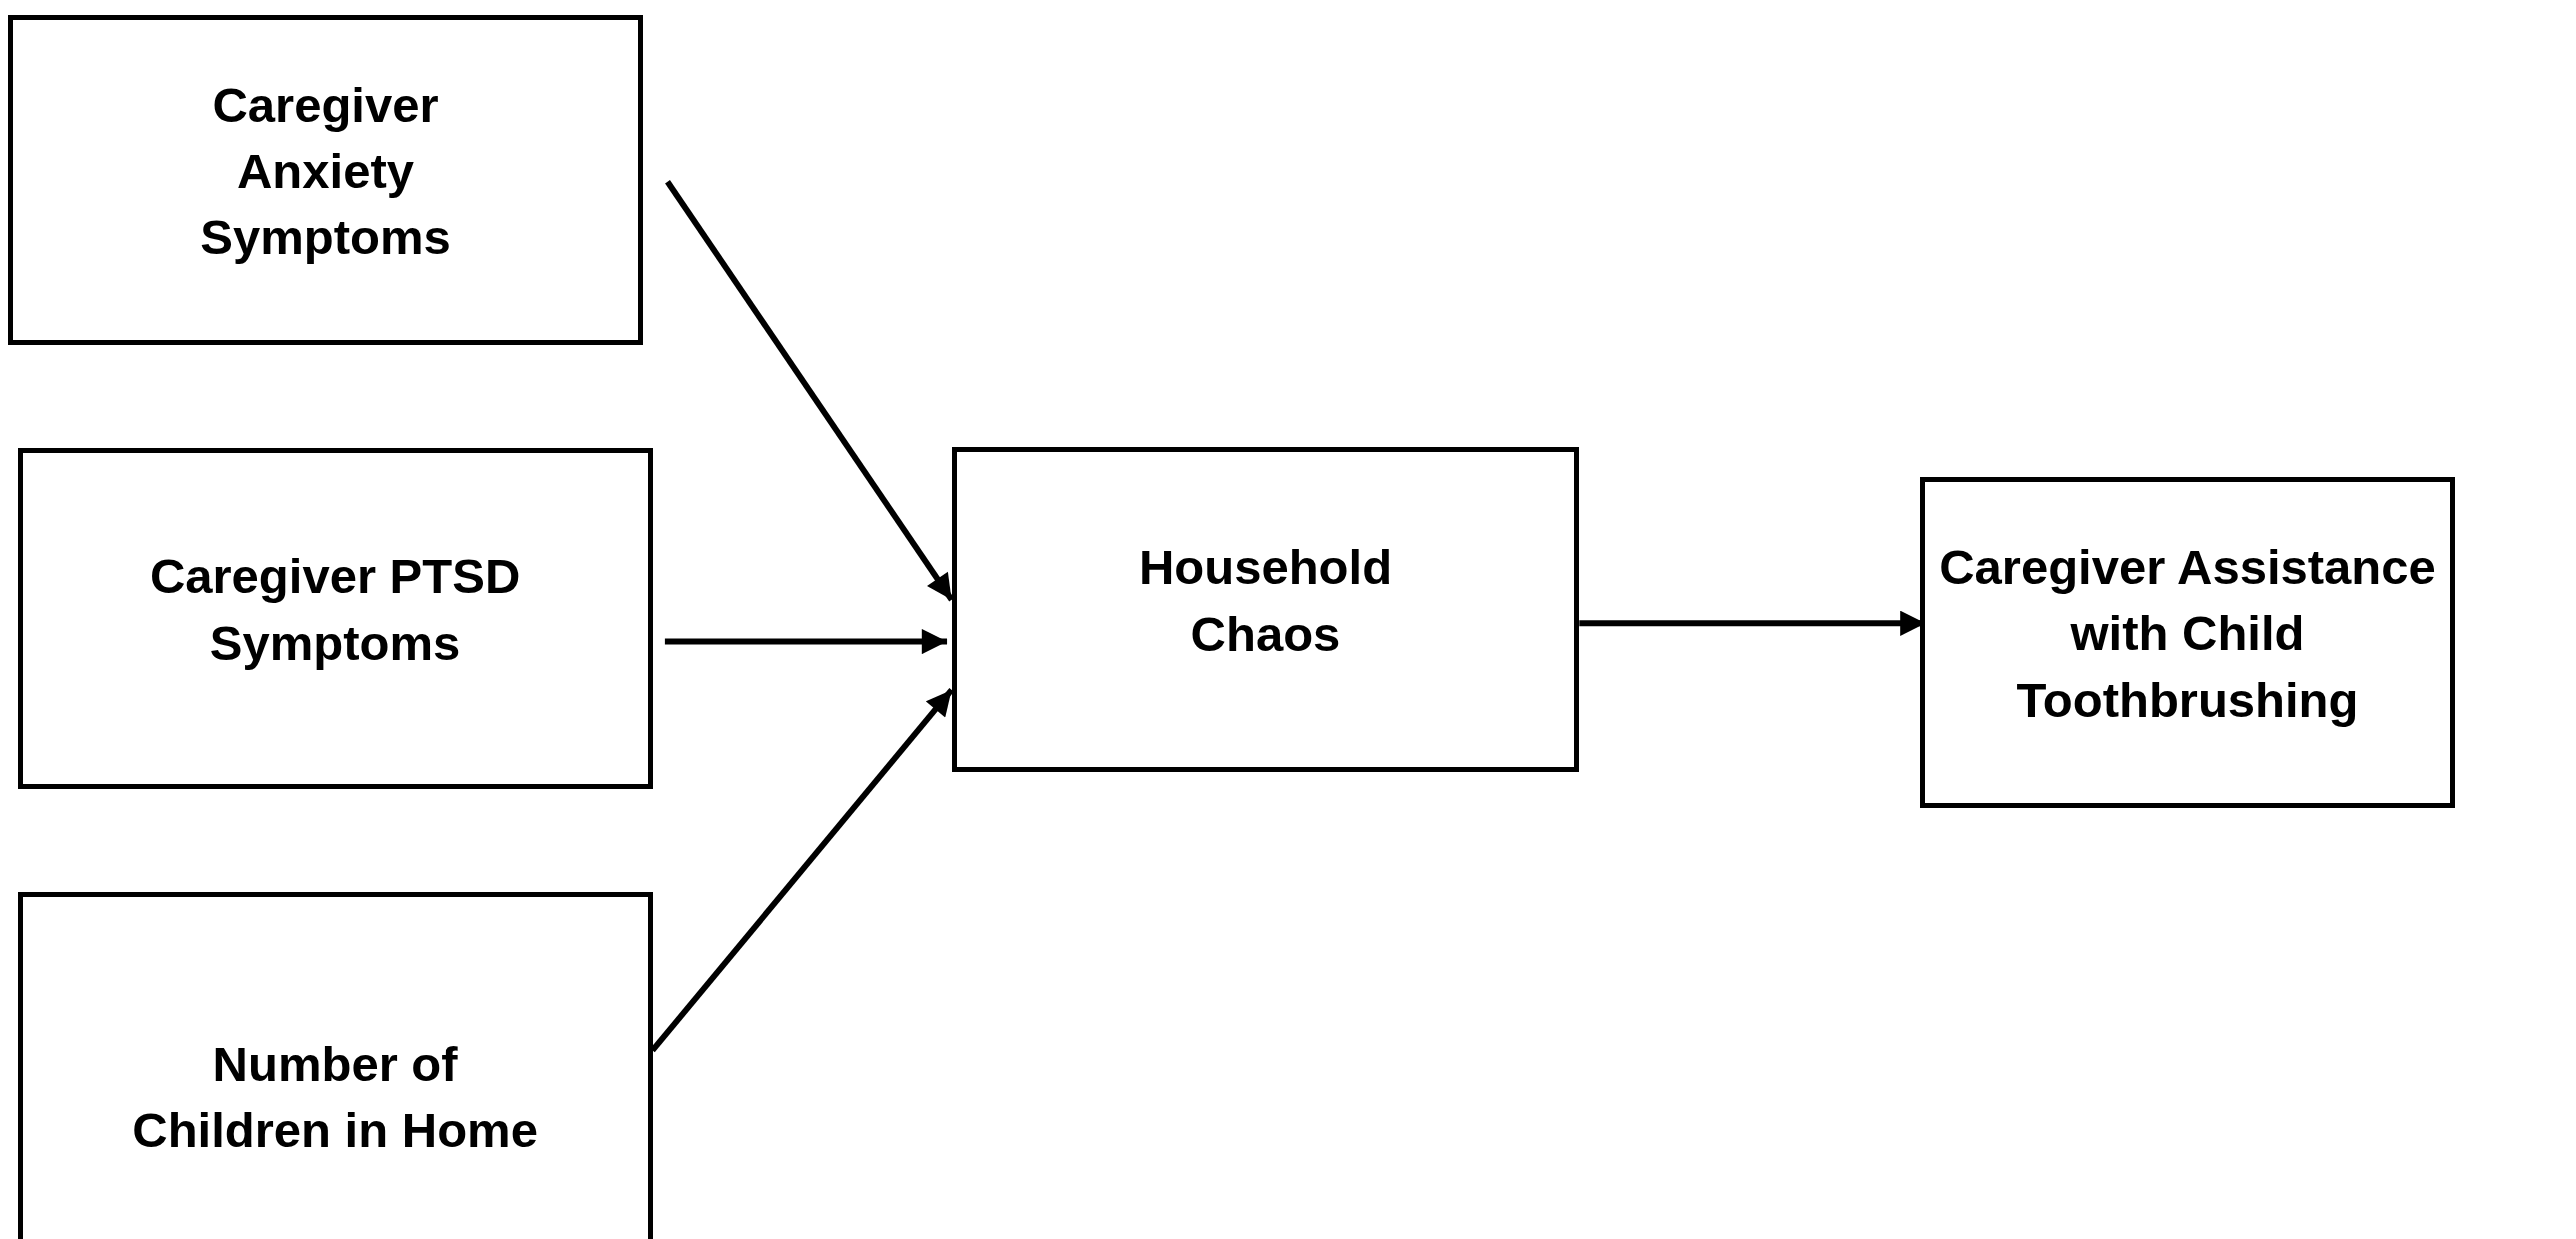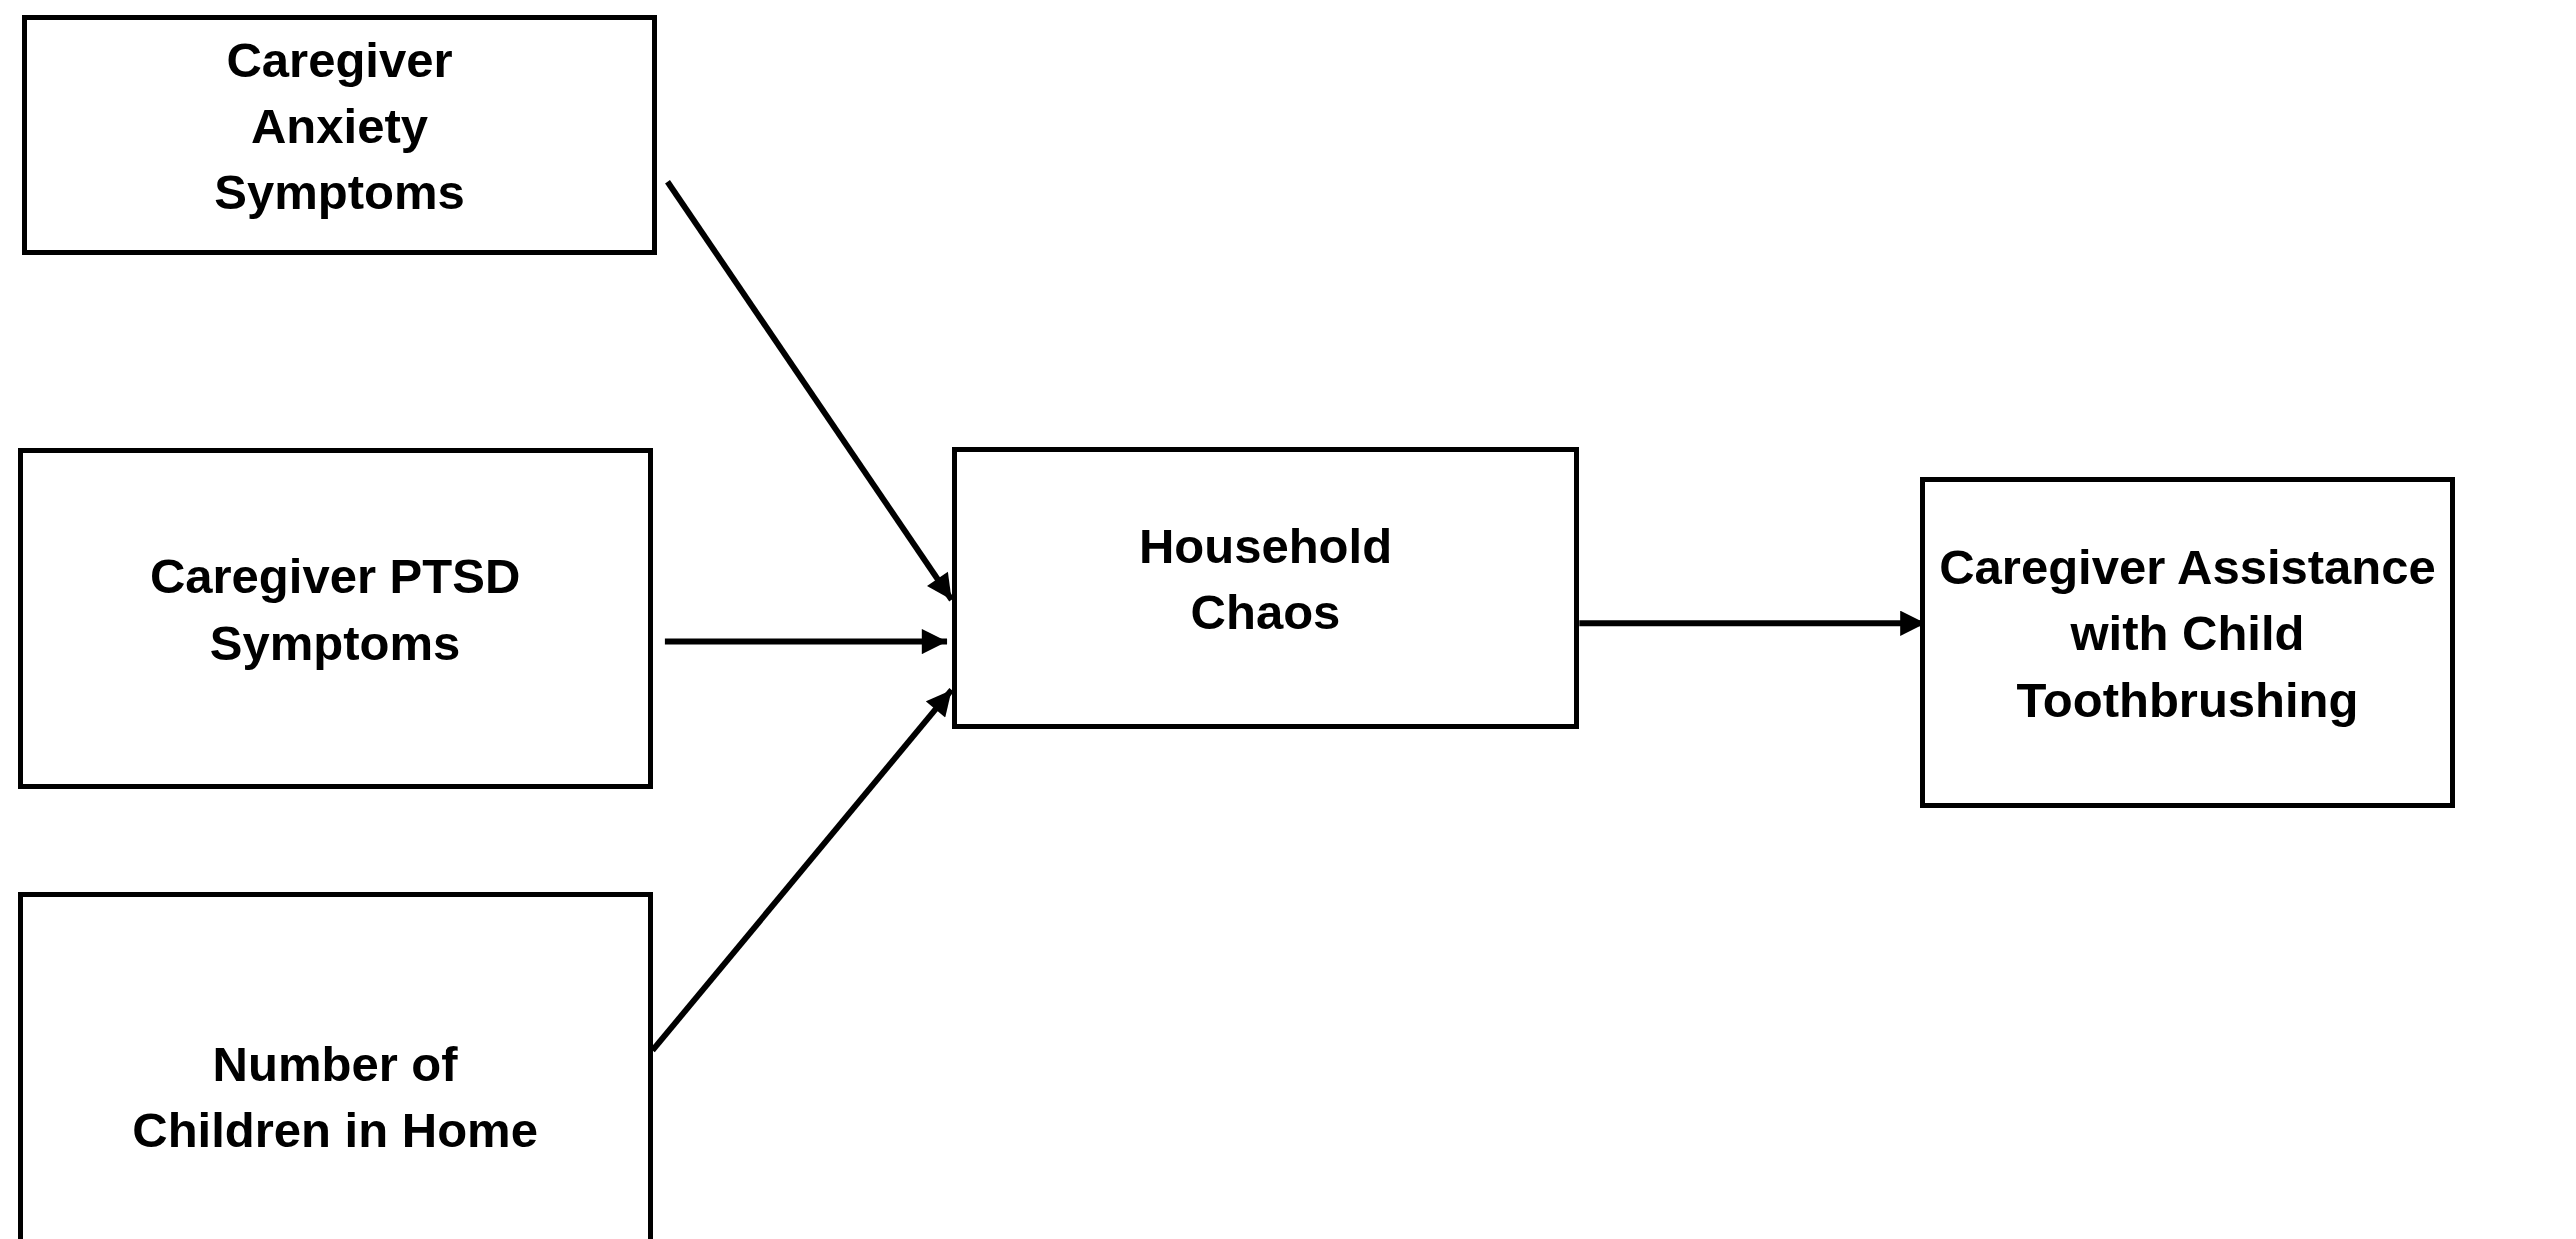--- a/index.html
+++ b/index.html
@@ -36,24 +36,24 @@
   .node-label {
     display: block;
     white-space: pre-line;
     font-size: 49px;
     font-weight: bold;
     color: #000000;
     line-height: 1.35;
     transform: translateY(-9.1px);
   }
   
-  .node-anxiety    { left: 22px;   top: 15px;   width: 635px; height: 240px; }
+  .node-anxiety    { left: 8px;   top: 15px;   width: 635px; height: 330px; }
   .node-ptsd       { left: 17.6px;   top: 448px;  width: 635px; height: 341px; }
   .node-children   { left: 17.6px;   top: 892px; width: 635px; height: 428px; }
-  .node-chaos      { left: 952px; top: 447px;  width: 627px; height: 282px; }
+  .node-chaos      { left: 952px; top: 447px;  width: 627px; height: 325px; }
   .node-assistance { left: 1920px; top: 446px;  width: 535px; height: 331px; margin-top: 31px; }
 </style>
 </head>
 <body>
 
 <div class="canvas">
 
   <svg class="edge-layer" width="2576" height="1240" viewBox="0 0 3944 1898" xmlns="http://www.w3.org/2000/svg" aria-hidden="true">
     <defs>
       <marker id="arrowhead" viewBox="0 0 10 10" refX="10" refY="5" markerWidth="4.6" markerHeight="4.3" orient="auto">

